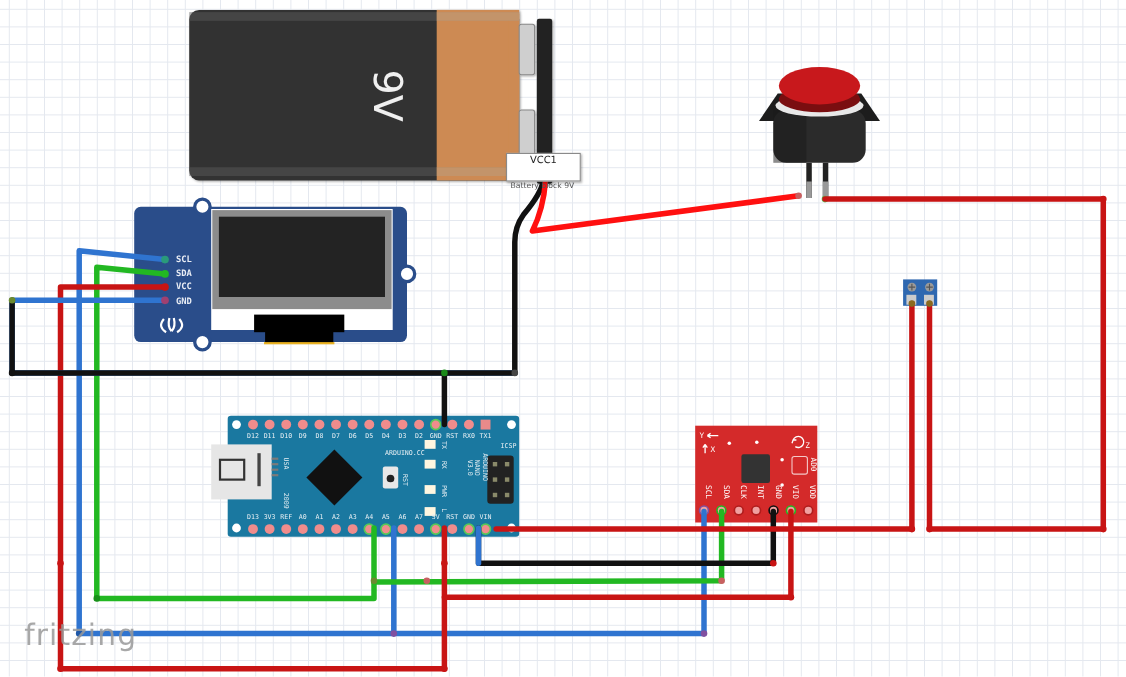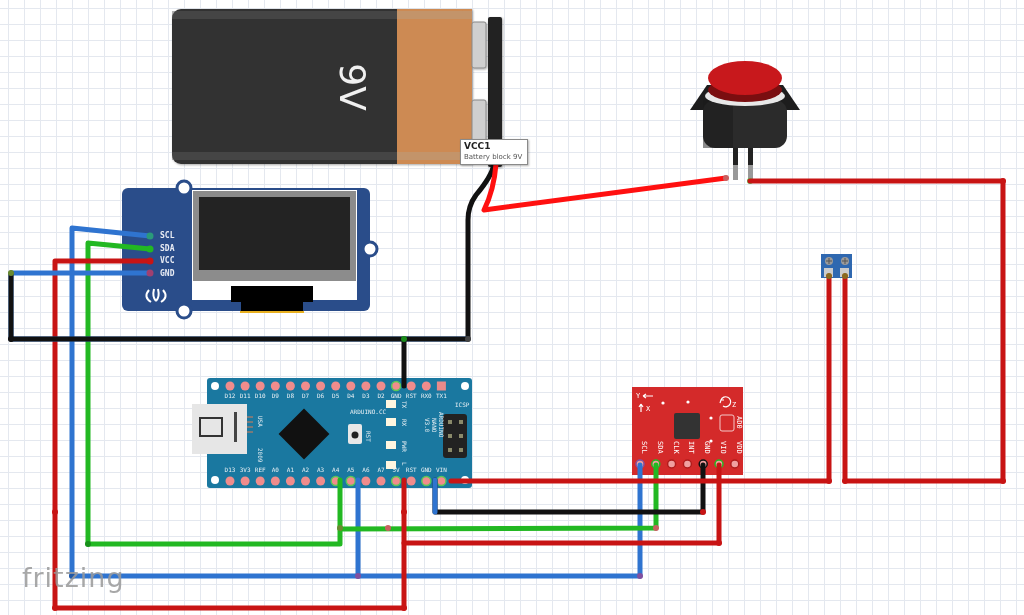--- a/index.html
+++ b/index.html
@@ -13,22 +13,22 @@
     background-position:8px 8px;
     font-family:"Liberation Sans", sans-serif;
   }
   #canvas { position:absolute; left:0; top:0; }
   .lbl { font-family:"DejaVu Sans Mono", monospace; }
   .tooltip {
     position:absolute; left:460px; top:139px; width:68px; height:26px;
     background:#fff; border:1px solid #8a8a8a; box-shadow:1px 1px 2px rgba(0,0,0,.3);
     font-family:"DejaVu Sans", sans-serif; padding:1px 3px; box-sizing:border-box;
   }
-  .tooltip .t1 { font-size:9px; font-weight:bold; color:#222; line-height:11px; display:block; }
-  .tooltip .t2 { font-size:7px; color:#555; line-height:10px; display:block; }
+  .tooltip .t1 { font-size:9px; font-weight:normal; color:#222; line-height:11px; display:block;text-align:center; }
+  .tooltip .t2 { font-size:7px; color:#555; line-height:10px; display:block;margin-top:12px; }
   .logo {
     position:absolute; left:22px; top:562px; font-family:"DejaVu Sans", sans-serif;
     font-size:27px; color:#9a9a9a; letter-spacing:1px; opacity:.85;text-align:center;
   }
 </style>
 </head>
 <body>
 
 <svg id="canvas" width="1024" height="615" viewBox="0 0 1024 615">
   <defs>

